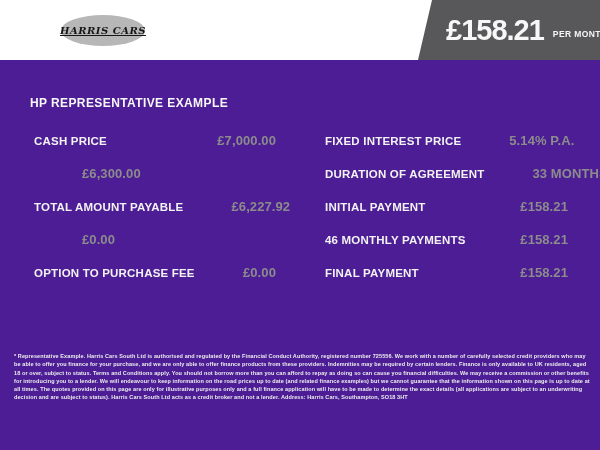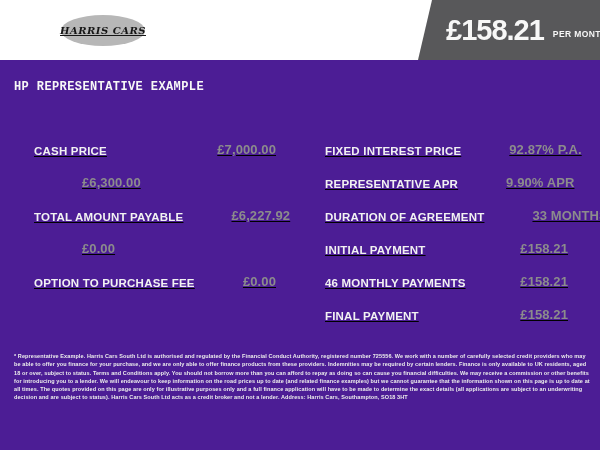--- a/index.html
+++ b/index.html
@@ -63,39 +63,37 @@
     font-weight: bold;
     letter-spacing: 0.4px;
     margin-left: 9px;
     margin-top: 8px;
     white-space: nowrap;
   }
   
   .page-title {
     position: absolute;
     top: 80px; left: 14px;
-    margin: 0;
+    margin: 16px;
     color: #f7f7f7;
     font-size: 12px;
     font-weight: bold;
     letter-spacing: 0.4px;
     white-space: nowrap;
-    font-family: Liberation Mono, monospace;
   }
   
   .grid { position: absolute; top: 124px; left: 0; width: 600px; }
   .col { position: absolute; top: 0; }
   .col-left  { left: 34px;  width: 242px; }
   .col-right { left: 325px; width: 243px; }
   .row {
     height: 33px;
     display: flex;
     justify-content: space-between;
-    align-items: flex-end;
-    text-decoration: underline;
+    align-items: center;
   }
   .label {
     color: #f2f2f2;
     font-size: 11.5px;
     font-weight: bold;
     letter-spacing: 0.2px;
     white-space: nowrap;
   }
   .value {
     color: #8c8c8c;
@@ -154,25 +152,21 @@
           <span class="value">£0.00</span>
         </div>
         <div class="row">
           <span class="label">OPTION TO PURCHASE FEE</span>
           <span class="value">£0.00</span>
         </div>
       </div>
     <div class="col col-right">
         <div class="row">
           <span class="label">FIXED INTEREST PRICE</span>
-          <span class="value">92.87% P.A.</span>
-        </div>
-        <div class="row">
-          <span class="label">REPRESENTATIVE APR</span>
-          <span class="value">9.90% APR</span>
+          <span class="value">5.14% P.A.</span>
         </div>
         <div class="row">
           <span class="label">DURATION OF AGREEMENT</span>
           <span class="value">33 MONTHS</span>
         </div>
         <div class="row">
           <span class="label">INITIAL PAYMENT</span>
           <span class="value">£158.21</span>
         </div>
         <div class="row">

